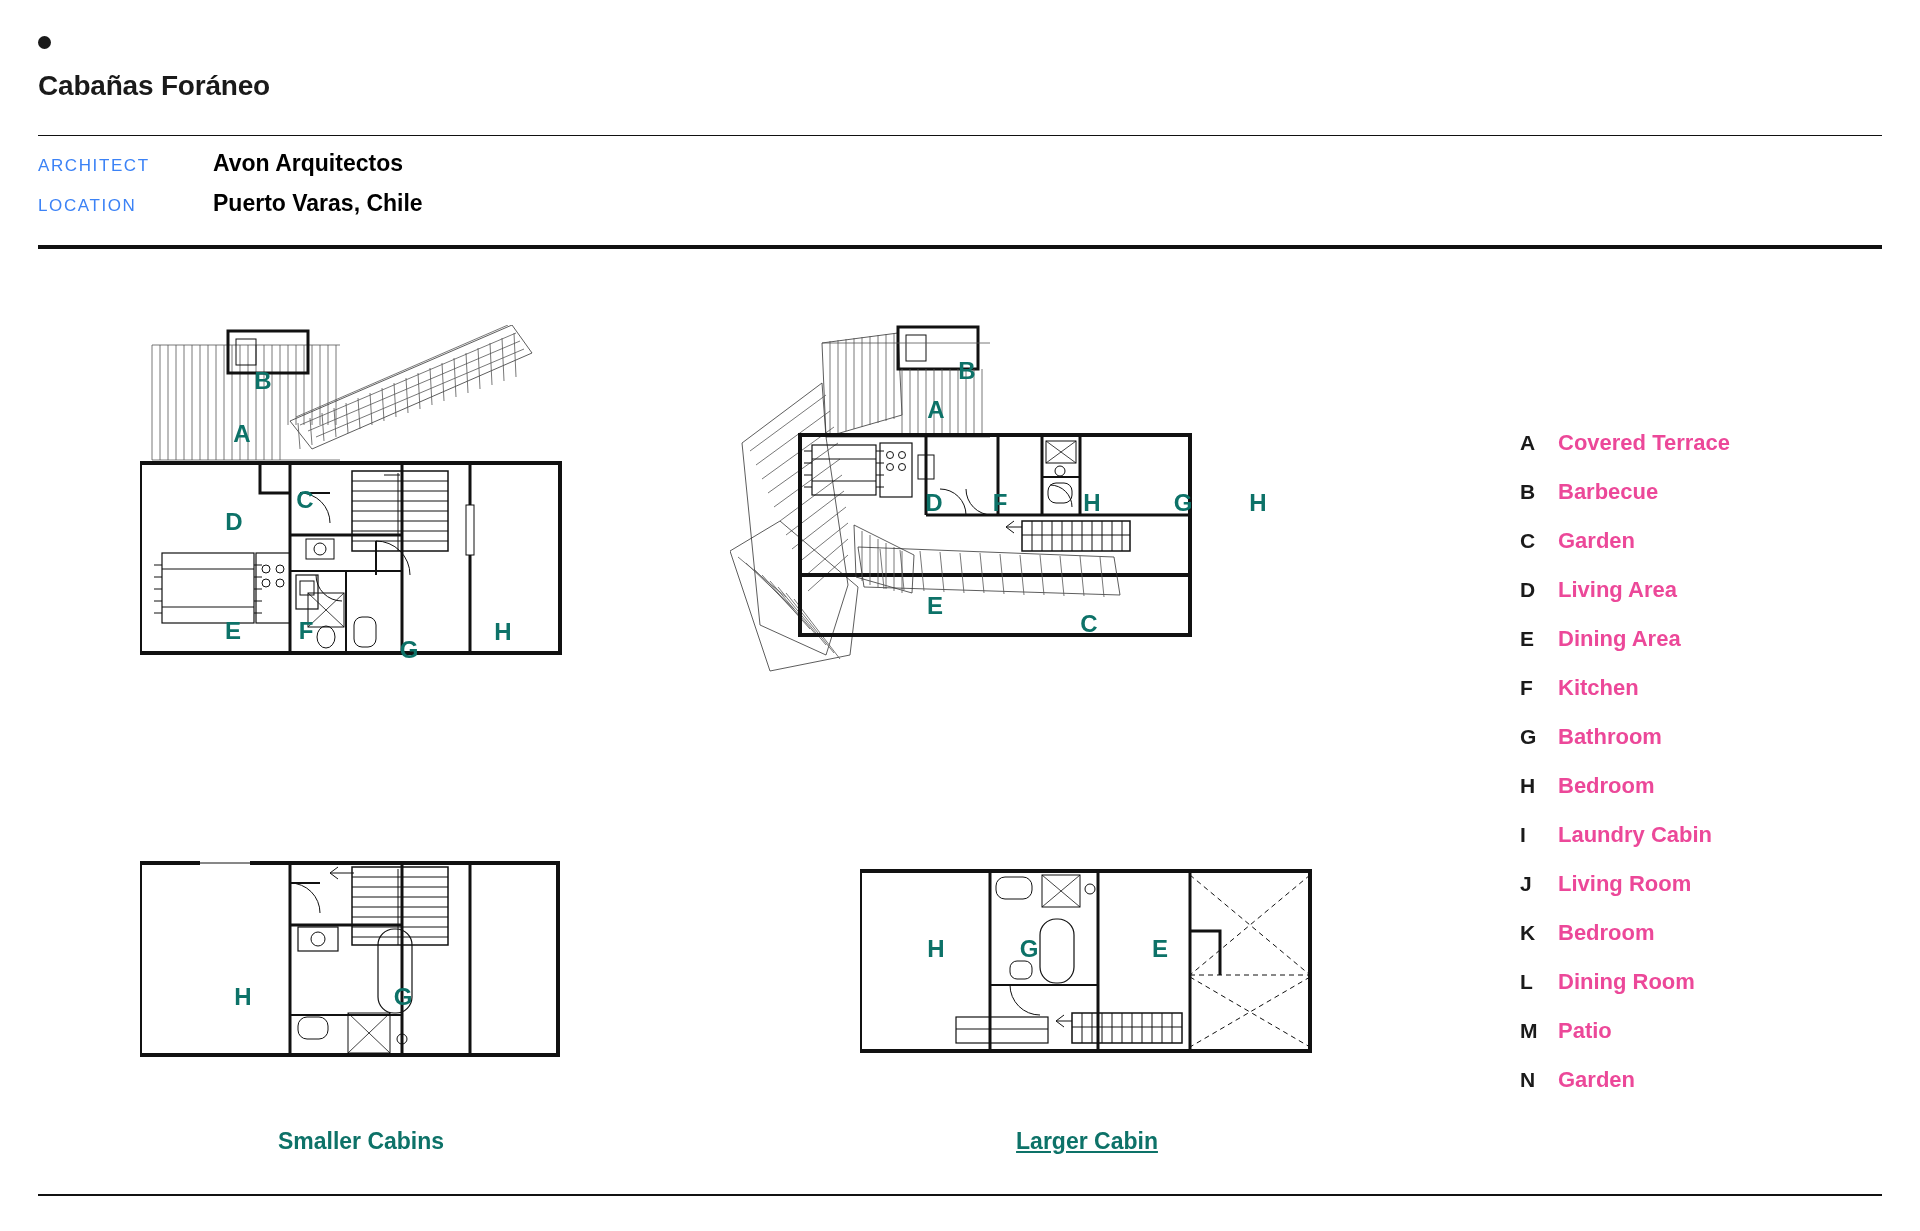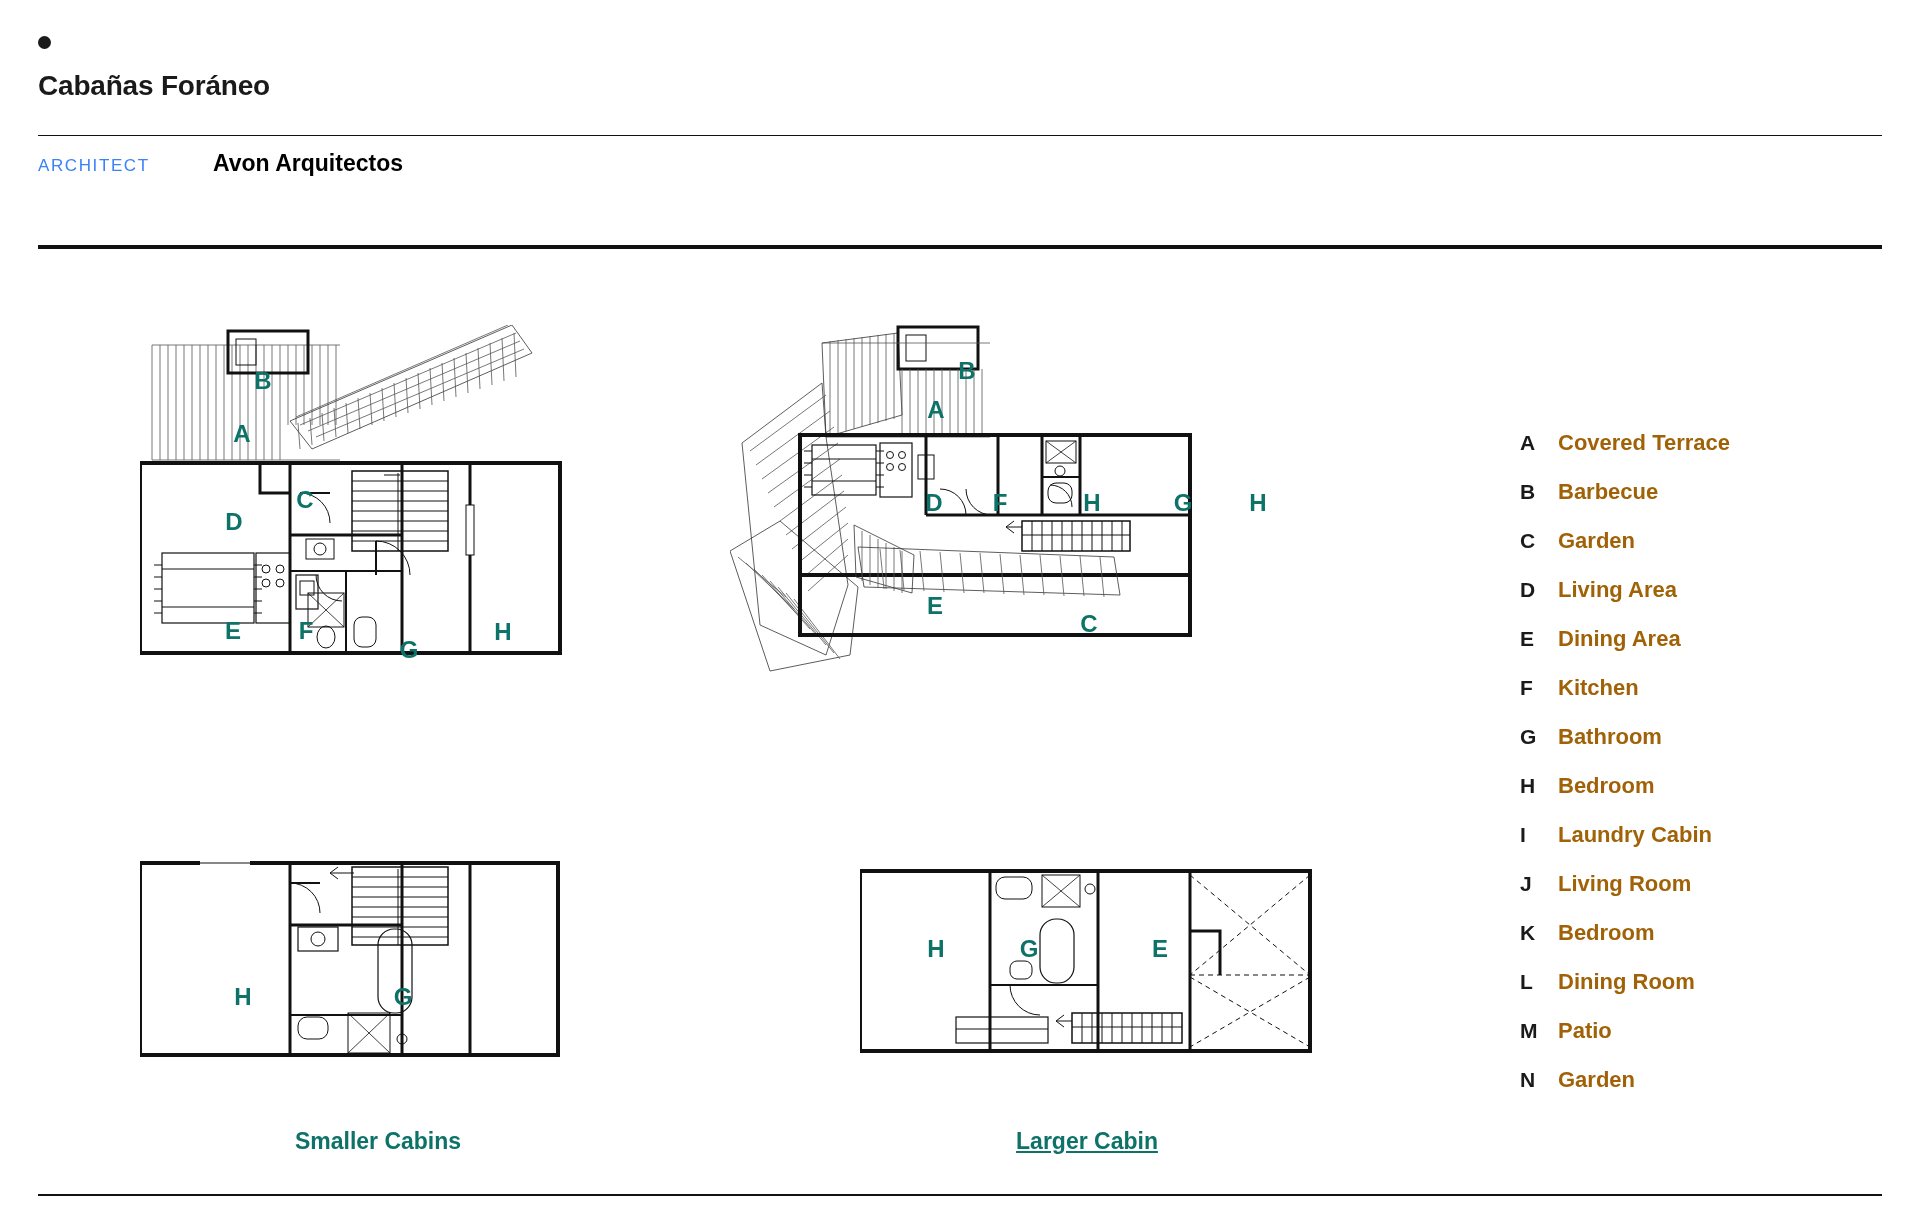--- a/index.html
+++ b/index.html
@@ -103,33 +103,33 @@
   }
   .legend-letter {
     width: 38px;
     font-size: 21px;
     font-weight: bold;
     color: #1a1a1a;
   }
   .legend-label {
     font-size: 22px;
     font-weight: bold;
-    color: #a16207;
+    color: #ec4899;
   }
 
   
   .caption {
     position: absolute;
     font-size: 23px;
     font-weight: bold;
     color: #0d7268;
     text-align: center;
     transform: translateX(-50%);
   }
-  #caption-smaller { left: 378px; top: 1128px; }
+  #caption-smaller { left: 361px; top: 1128px; }
   #caption-larger  { left: 1087px; top: 1128px; text-decoration: underline; }
 
   
   .plan {
     position: absolute;
   }
   .plan svg { display: block; }
 
   .room-letter {
     position: absolute;
@@ -146,20 +146,24 @@
 <div class="page">
 
   <div class="bullet"></div>
   <div class="title">Cabañas Foráneo</div>
   <div class="rule-thin"></div>
 
   <div class="meta">
     <div class="meta-row">
       <div class="meta-key">ARCHITECT</div>
       <div class="meta-val">Avon Arquitectos</div>
+    </div>
+    <div class="meta-row">
+      <div class="meta-key">LOCATION</div>
+      <div class="meta-val">Puerto Varas, Chile</div>
     </div>
   </div>
 
   <div class="rule-thick"></div>
 
   <div class="plan" id="plan-smaller-ground" style="left:140px; top:325px; width:520px; height:380px;">
     <svg width="520" height="380" viewBox="0 0 520 380" fill="none">
       <g stroke="#111" stroke-width="1" fill="none">
 
         <g stroke="#555" stroke-width="0.8">

